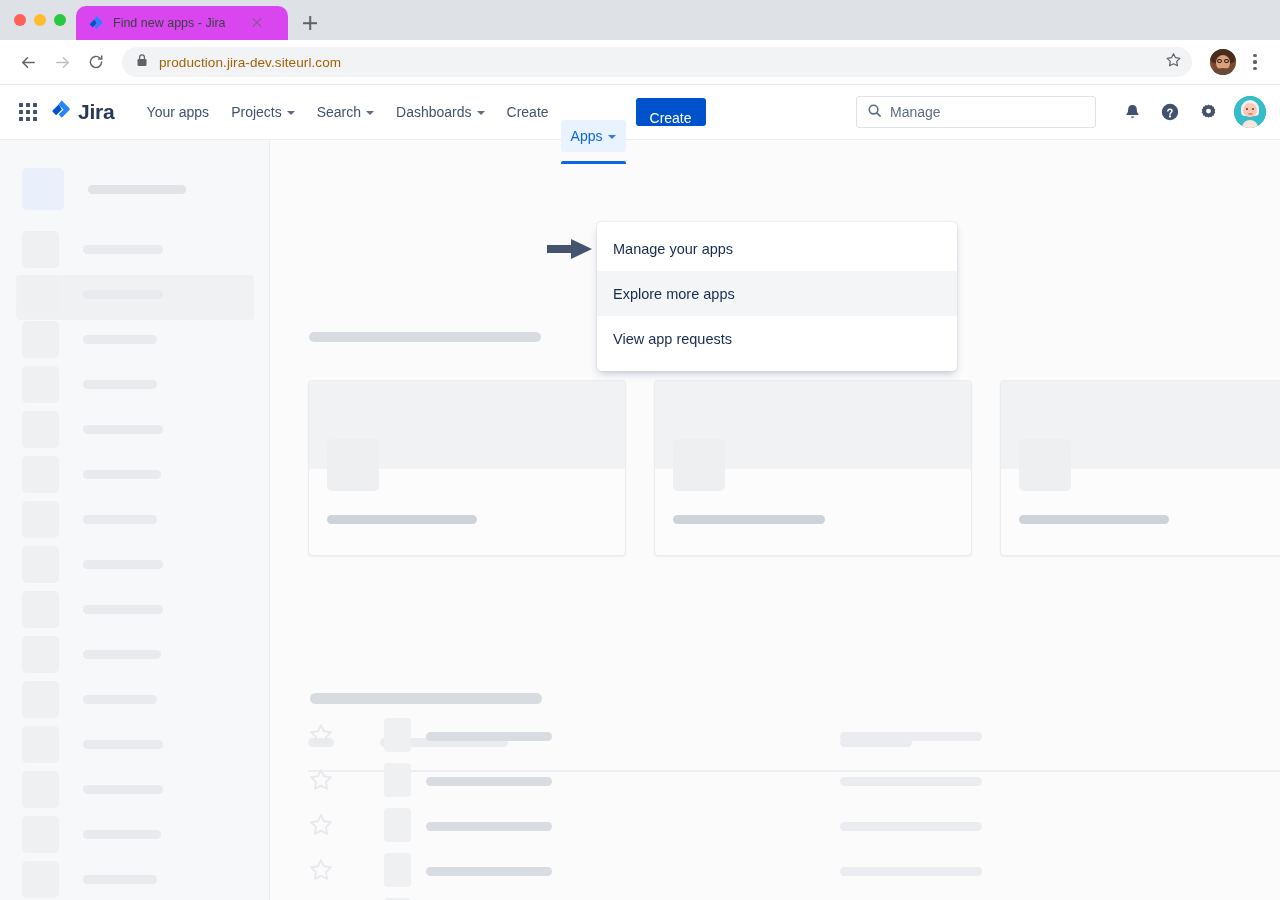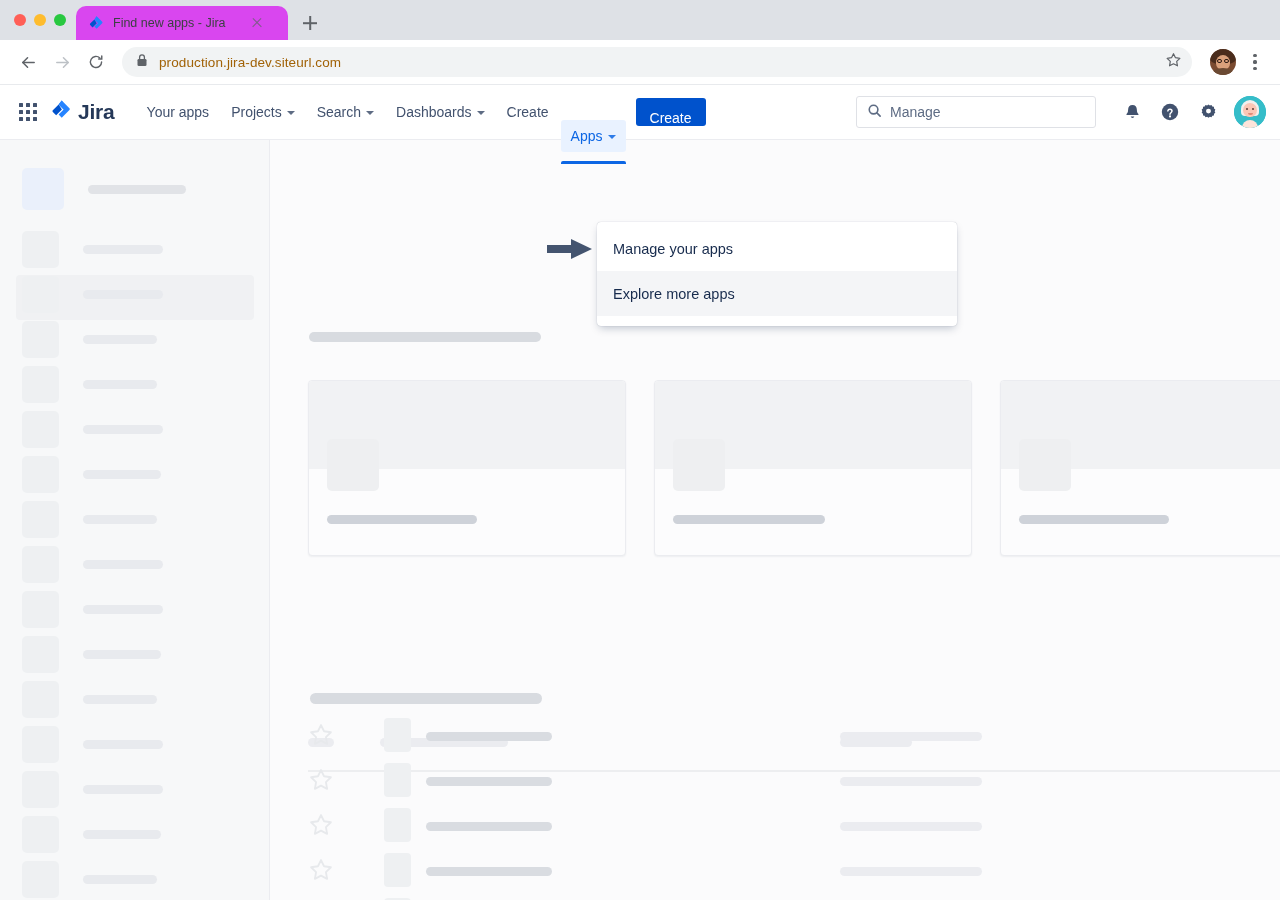--- a/index.html
+++ b/index.html
@@ -495,20 +495,23 @@
         </div>
     </div>
 
     <div class="dropdown">
       <div class="dd-item">
         <span>Manage your apps</span>
       </div>
       <div class="dd-item hl">
         <span>Explore more apps</span>
       </div>
+      <div class="dd-item">
+        <span>View app requests</span>
+      </div>
     </div>
 
     <div class="arrow-ann">
       <svg width="46" height="24" viewBox="0 0 46 24">
         <path d="M0 8 H24 V2 L45 12 L24 22 V16 H0 Z" fill="#44546f"></path>
       </svg>
     </div>
 
   </div>
 </div>

